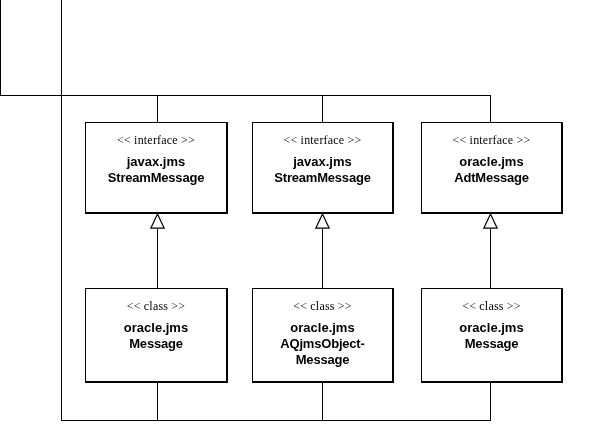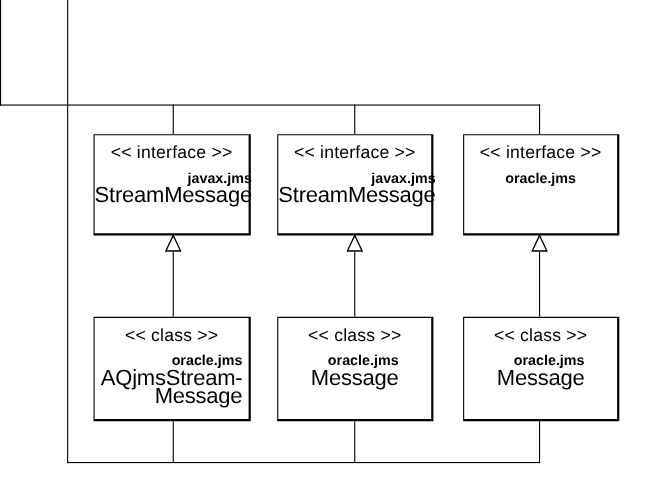--- a/index.html
+++ b/index.html
@@ -18,32 +18,33 @@
   .line.h { height: 1px; }
   .umlbox {
     position: absolute;
     background: #ffffff;
     border: 1px solid #000000;
     border-right-width: 2px;
     border-bottom-width: 2px;
     text-align: center;
   }
   .stereo {
-    font-size: 16px;
+    font-size: 12px;
     line-height: 14px;
     padding-top: 10px;
     letter-spacing: 0.2px;
+    font-family: Liberation Serif, serif;
   }
   .names {
     display: inline-block;
-    text-align: right;
+    text-align: center;
     margin-top: 7px;
   }
   .pkg { font-weight: bold; font-size: 13px; line-height: 16px; }
-  .cls { font-weight: normal; font-size: 20px; line-height: 16px; letter-spacing: -0.2px; }
+  .cls { font-weight: bold; font-size: 13px; line-height: 16px; letter-spacing: -0.2px; }
   .tri { position: absolute; display: block; }
 </style>
 </head>
 <body>
 
 <div class="canvas">
 
   <div class="line v" style="left:0px; top:0px; height:96px;"></div>
   <div class="line v" style="left:61px; top:0px; height:421px;"></div>
   <div class="line h" style="left:0px; top:95px; width:491px;"></div>
@@ -62,21 +63,20 @@
   <svg class="tri" style="left:150px; top:213px;" width="15" height="16" viewBox="0 0 15 16">
     <polygon points="7.5,1 0.8,15.2 14.2,15.2" fill="#ffffff" stroke="#000000" stroke-width="1.2"></polygon>
   </svg>
 
   <div class="line v" style="left:157px; top:229px; height:59px;"></div>
 
   <div class="umlbox" style="left:85px; top:288px; width:143px; height:95px;">
     <div class="stereo">&lt;&lt; class &gt;&gt;</div>
     <div class="names">
       <div class="pkg">oracle.jms</div>
-      <div class="cls">AQjmsStream-</div>
       <div class="cls">Message</div>
     </div>
   </div>
 
   <div class="line v" style="left:157px; top:383px; height:38px;"></div>
 
   <div class="line v" style="left:322px; top:95px; height:27px;"></div>
 
   <div class="umlbox" style="left:252px; top:122px; width:142px; height:92px;">
     <div class="stereo">&lt;&lt; interface &gt;&gt;</div>
@@ -89,32 +89,34 @@
   <svg class="tri" style="left:315px; top:213px;" width="15" height="16" viewBox="0 0 15 16">
     <polygon points="7.5,1 0.8,15.2 14.2,15.2" fill="#ffffff" stroke="#000000" stroke-width="1.2"></polygon>
   </svg>
 
   <div class="line v" style="left:322px; top:229px; height:59px;"></div>
 
   <div class="umlbox" style="left:252px; top:288px; width:142px; height:95px;">
     <div class="stereo">&lt;&lt; class &gt;&gt;</div>
     <div class="names">
       <div class="pkg">oracle.jms</div>
+      <div class="cls">AQjmsObject-</div>
       <div class="cls">Message</div>
     </div>
   </div>
 
   <div class="line v" style="left:322px; top:383px; height:38px;"></div>
 
   <div class="line v" style="left:490px; top:95px; height:27px;"></div>
 
   <div class="umlbox" style="left:421px; top:122px; width:142px; height:92px;">
     <div class="stereo">&lt;&lt; interface &gt;&gt;</div>
     <div class="names">
       <div class="pkg">oracle.jms</div>
+      <div class="cls">AdtMessage</div>
     </div>
   </div>
 
   <svg class="tri" style="left:483px; top:213px;" width="15" height="16" viewBox="0 0 15 16">
     <polygon points="7.5,1 0.8,15.2 14.2,15.2" fill="#ffffff" stroke="#000000" stroke-width="1.2"></polygon>
   </svg>
 
   <div class="line v" style="left:490px; top:229px; height:59px;"></div>
 
   <div class="umlbox" style="left:421px; top:288px; width:142px; height:95px;">

